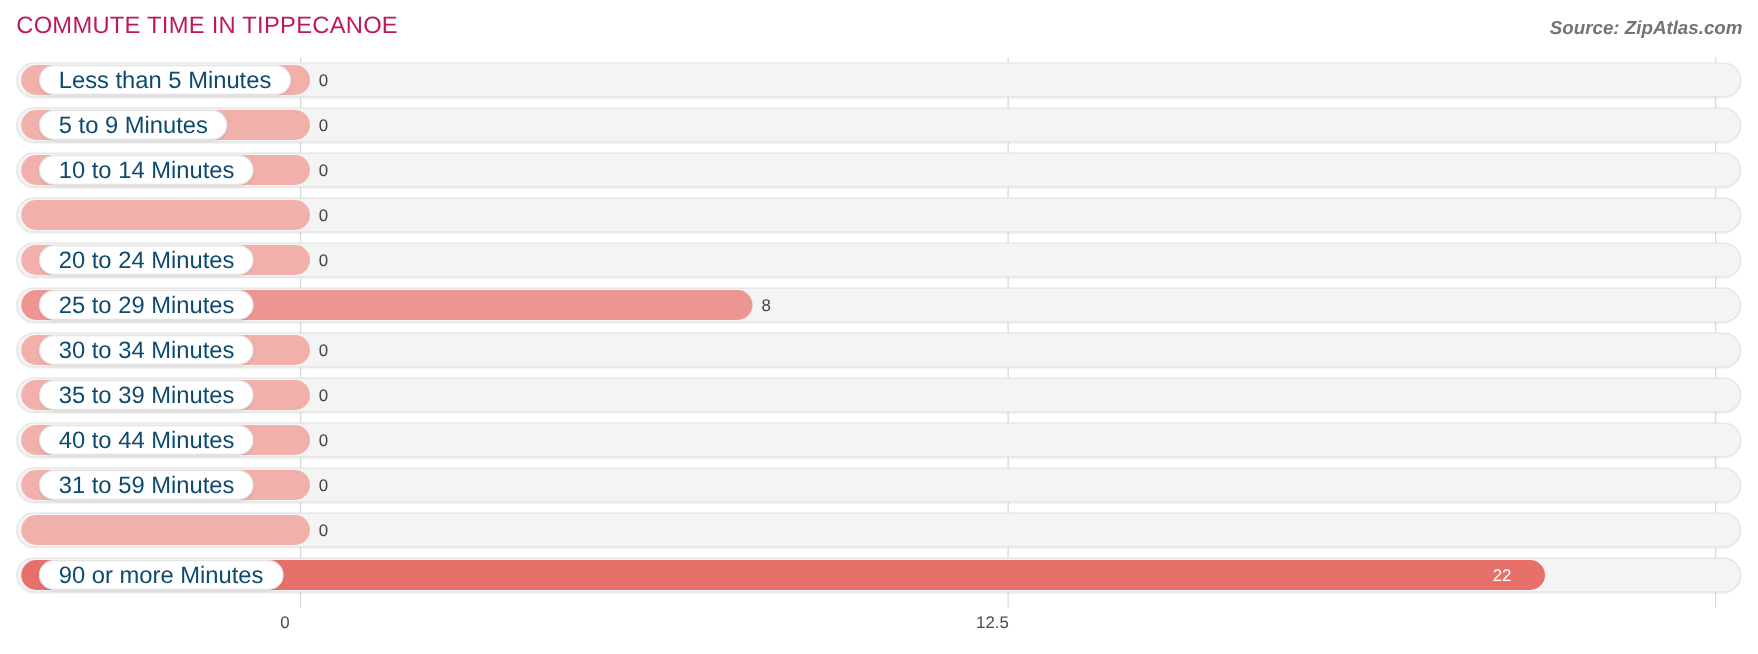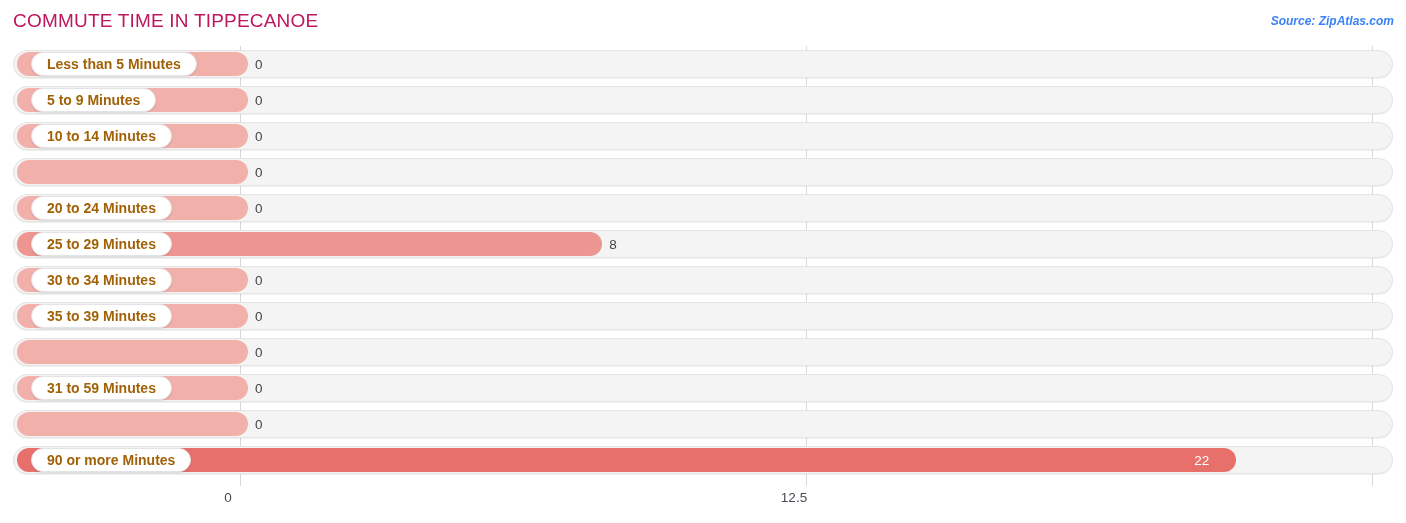--- a/index.html
+++ b/index.html
@@ -25,24 +25,24 @@
     left: 13px; top: 10px;
     font-size: 19px;
     letter-spacing: 0.2px;
     color: #be185d;
     font-weight: 400;
     white-space: nowrap;
   }
   .source-note {
     position: absolute;
     right: 12px; top: 14px;
-    font-size: 12px;
+    font-size: 15px;
     font-style: italic;
     font-weight: bold;
-    color: #3b82f6;
+    color: #737373;
     white-space: nowrap;
   }
 
   
   .plot {
     position: absolute;
     left: 0; top: 46px;
     width: 1406px; height: 440px;
   }
   .gridlines {
@@ -98,24 +98,23 @@
     background: #ffffff;
     border: 1px solid #e3e3e3;
     border-radius: 12px;
     display: flex;
     align-items: center;
     padding: 0 15px;
     box-shadow: 0 1px 2px rgba(0,0,0,0.10);
     white-space: nowrap;
   }
   .pill-label {
-    font-size: 14px;
-    color: #a16207;
+    font-size: 19px;
+    color: #0c4a6e;
     line-height: 1;
-    font-weight: bold;
   }
 
   
   .value {
     position: absolute;
     top: 6px;
     height: 24px;
     display: flex;
     align-items: center;
     font-size: 13.5px;
@@ -213,20 +212,23 @@
         <div class="track"></div>
         <div class="bar" style="width: 231px;"></div>
         <div class="pill">
           <span class="pill-label">35 to 39 Minutes</span>
         </div>
         <div class="value" style="left: 255px;">0</div>
       </div>
       <div class="row">
         <div class="track"></div>
         <div class="bar" style="width: 231px;"></div>
+        <div class="pill">
+          <span class="pill-label">40 to 44 Minutes</span>
+        </div>
         <div class="value" style="left: 255px;">0</div>
       </div>
       <div class="row">
         <div class="track"></div>
         <div class="bar" style="width: 231px;"></div>
         <div class="pill">
           <span class="pill-label">31 to 59 Minutes</span>
         </div>
         <div class="value" style="left: 255px;">0</div>
       </div>

